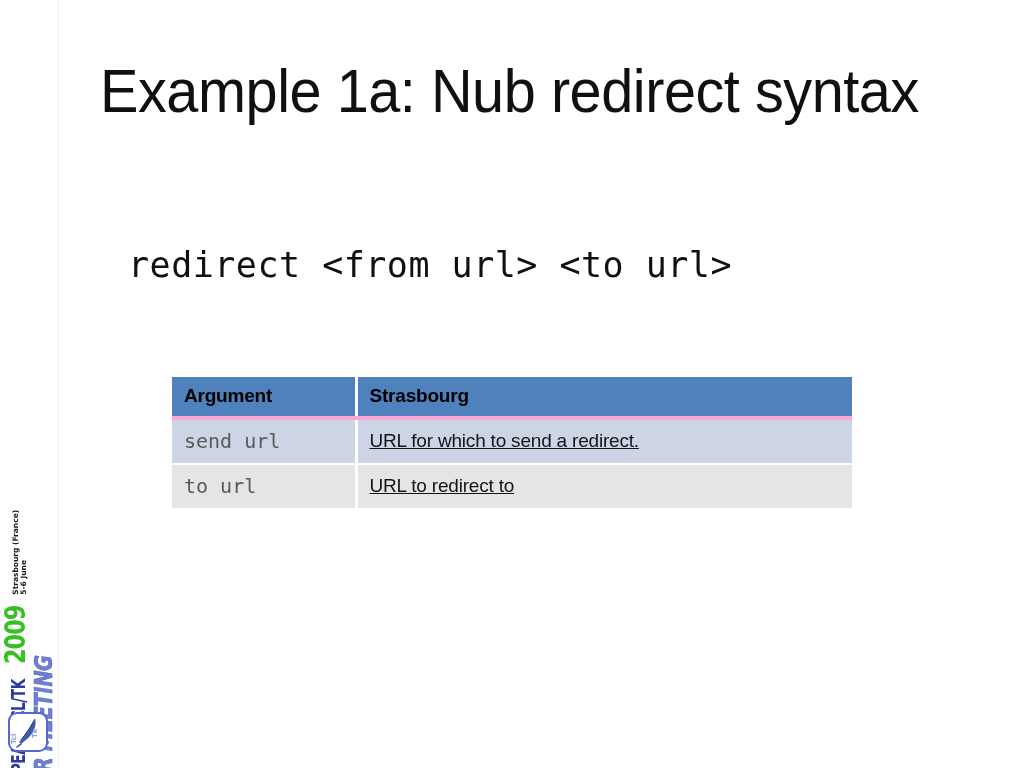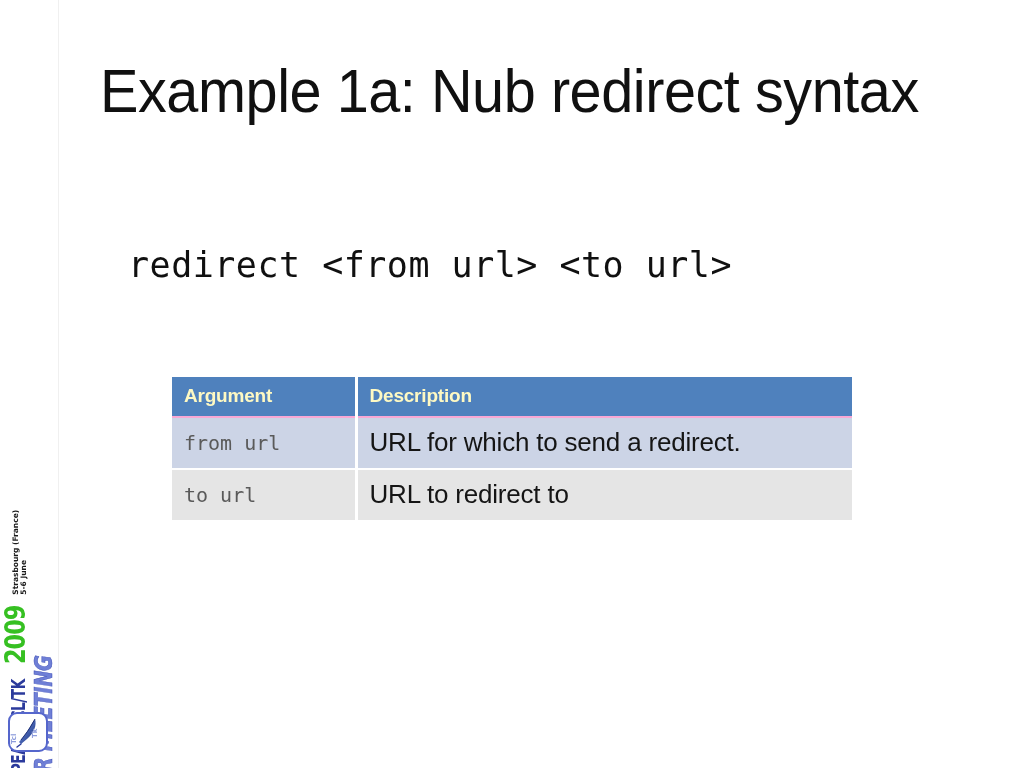--- a/index.html
+++ b/index.html
@@ -57,30 +57,30 @@
     top: 377px;
     width: 680px;
     border-collapse: collapse;
     table-layout: fixed;
   }
   .arg-table col.c-arg  { width: 184px; }
   .arg-table col.c-desc { width: 496px; }
 
   .arg-table thead th {
     background: #4f81bd;
-    color: #fef9c3;
+    color: #000000;
     font-family: "Liberation Sans", sans-serif;
     font-size: 19px;
     font-weight: bold;
     text-align: left;
     padding: 8px 0 9px 12px;
     height: 21px;
     vertical-align: middle;
     border-right: 3px solid #ffffff;
-    border-bottom: 2px solid #f9a8d4;
+    border-bottom: 4px solid #f9a8d4;
     box-sizing: content-box;
     letter-spacing: -0.2px;
   }
   .arg-table thead th:last-child { border-right: none; }
 
   .arg-table tbody tr.row-odd  td { background: #ccd4e6; }
   .arg-table tbody tr.row-even td { background: #e5e5e5; }
 
   .arg-table tbody td {
     padding: 9px 0 10px 12px;
@@ -93,23 +93,24 @@
   .arg-table tbody td:last-child { border-right: none; }
 
   .cell-mono {
     font-family: "DejaVu Sans Mono", "Liberation Mono", monospace;
     font-size: 20px;
     color: #5a5a5a;
     white-space: pre;
   }
   .cell-text {
     font-family: "Liberation Sans", sans-serif;
-    font-size: 26px;
+    font-size: 19px;
     color: #151515;
     letter-spacing: -0.2px;
+    text-decoration: underline;
   }
 
   
   .logo-rail {
     position: absolute;
     left: 0;
     top: 0;
     width: 58px;
     height: 768px;
     border-right: 1px solid #f0f0f0;
@@ -207,26 +208,26 @@
   <div class="code-line">redirect &lt;from url&gt; &lt;to url&gt;</div>
 
   <table class="arg-table">
     <colgroup>
       <col class="c-arg">
       <col class="c-desc">
     </colgroup>
     <thead>
       <tr>
         <th>Argument</th>
-        <th>Description</th>
+        <th>Strasbourg</th>
       </tr>
     </thead>
     <tbody>
       <tr class="row-odd">
-        <td class="cell-mono">from url</td>
+        <td class="cell-mono">send url</td>
         <td class="cell-text">URL for which to send a redirect.</td>
       </tr>
       <tr class="row-even">
         <td class="cell-mono">to url</td>
         <td class="cell-text">URL to redirect to</td>
       </tr>
     </tbody>
   </table>
 
   <div class="logo-rail">

